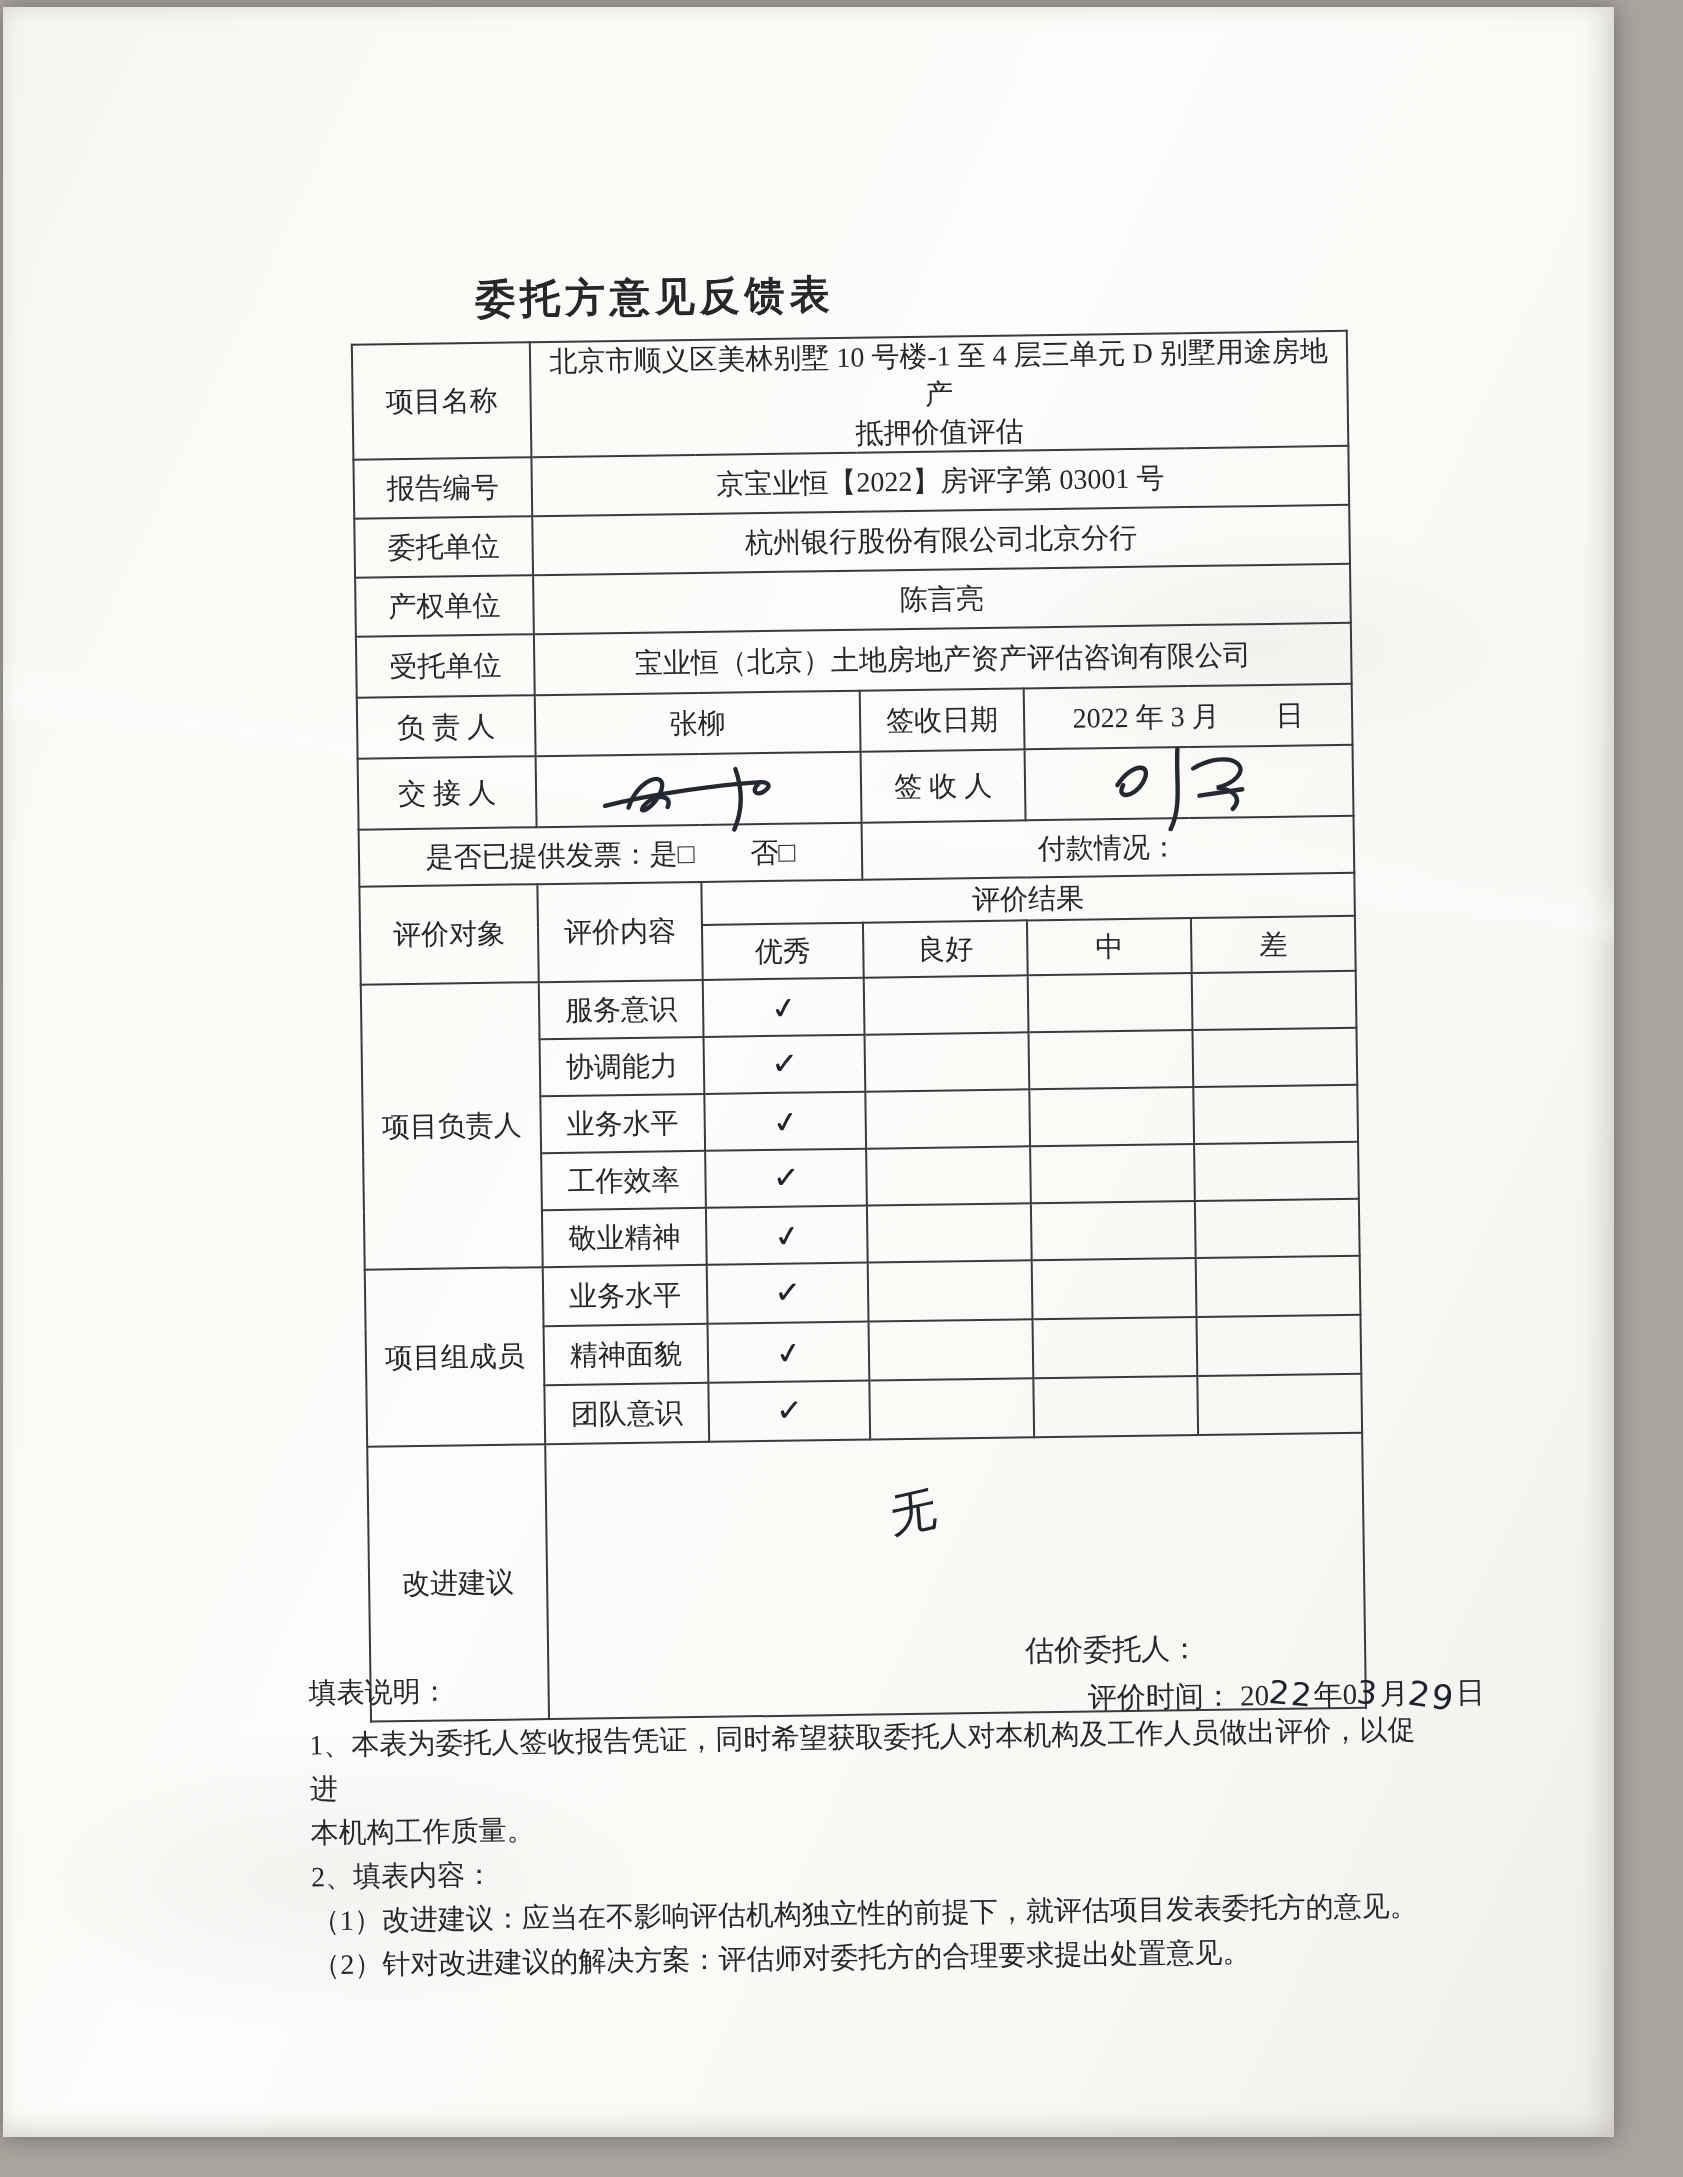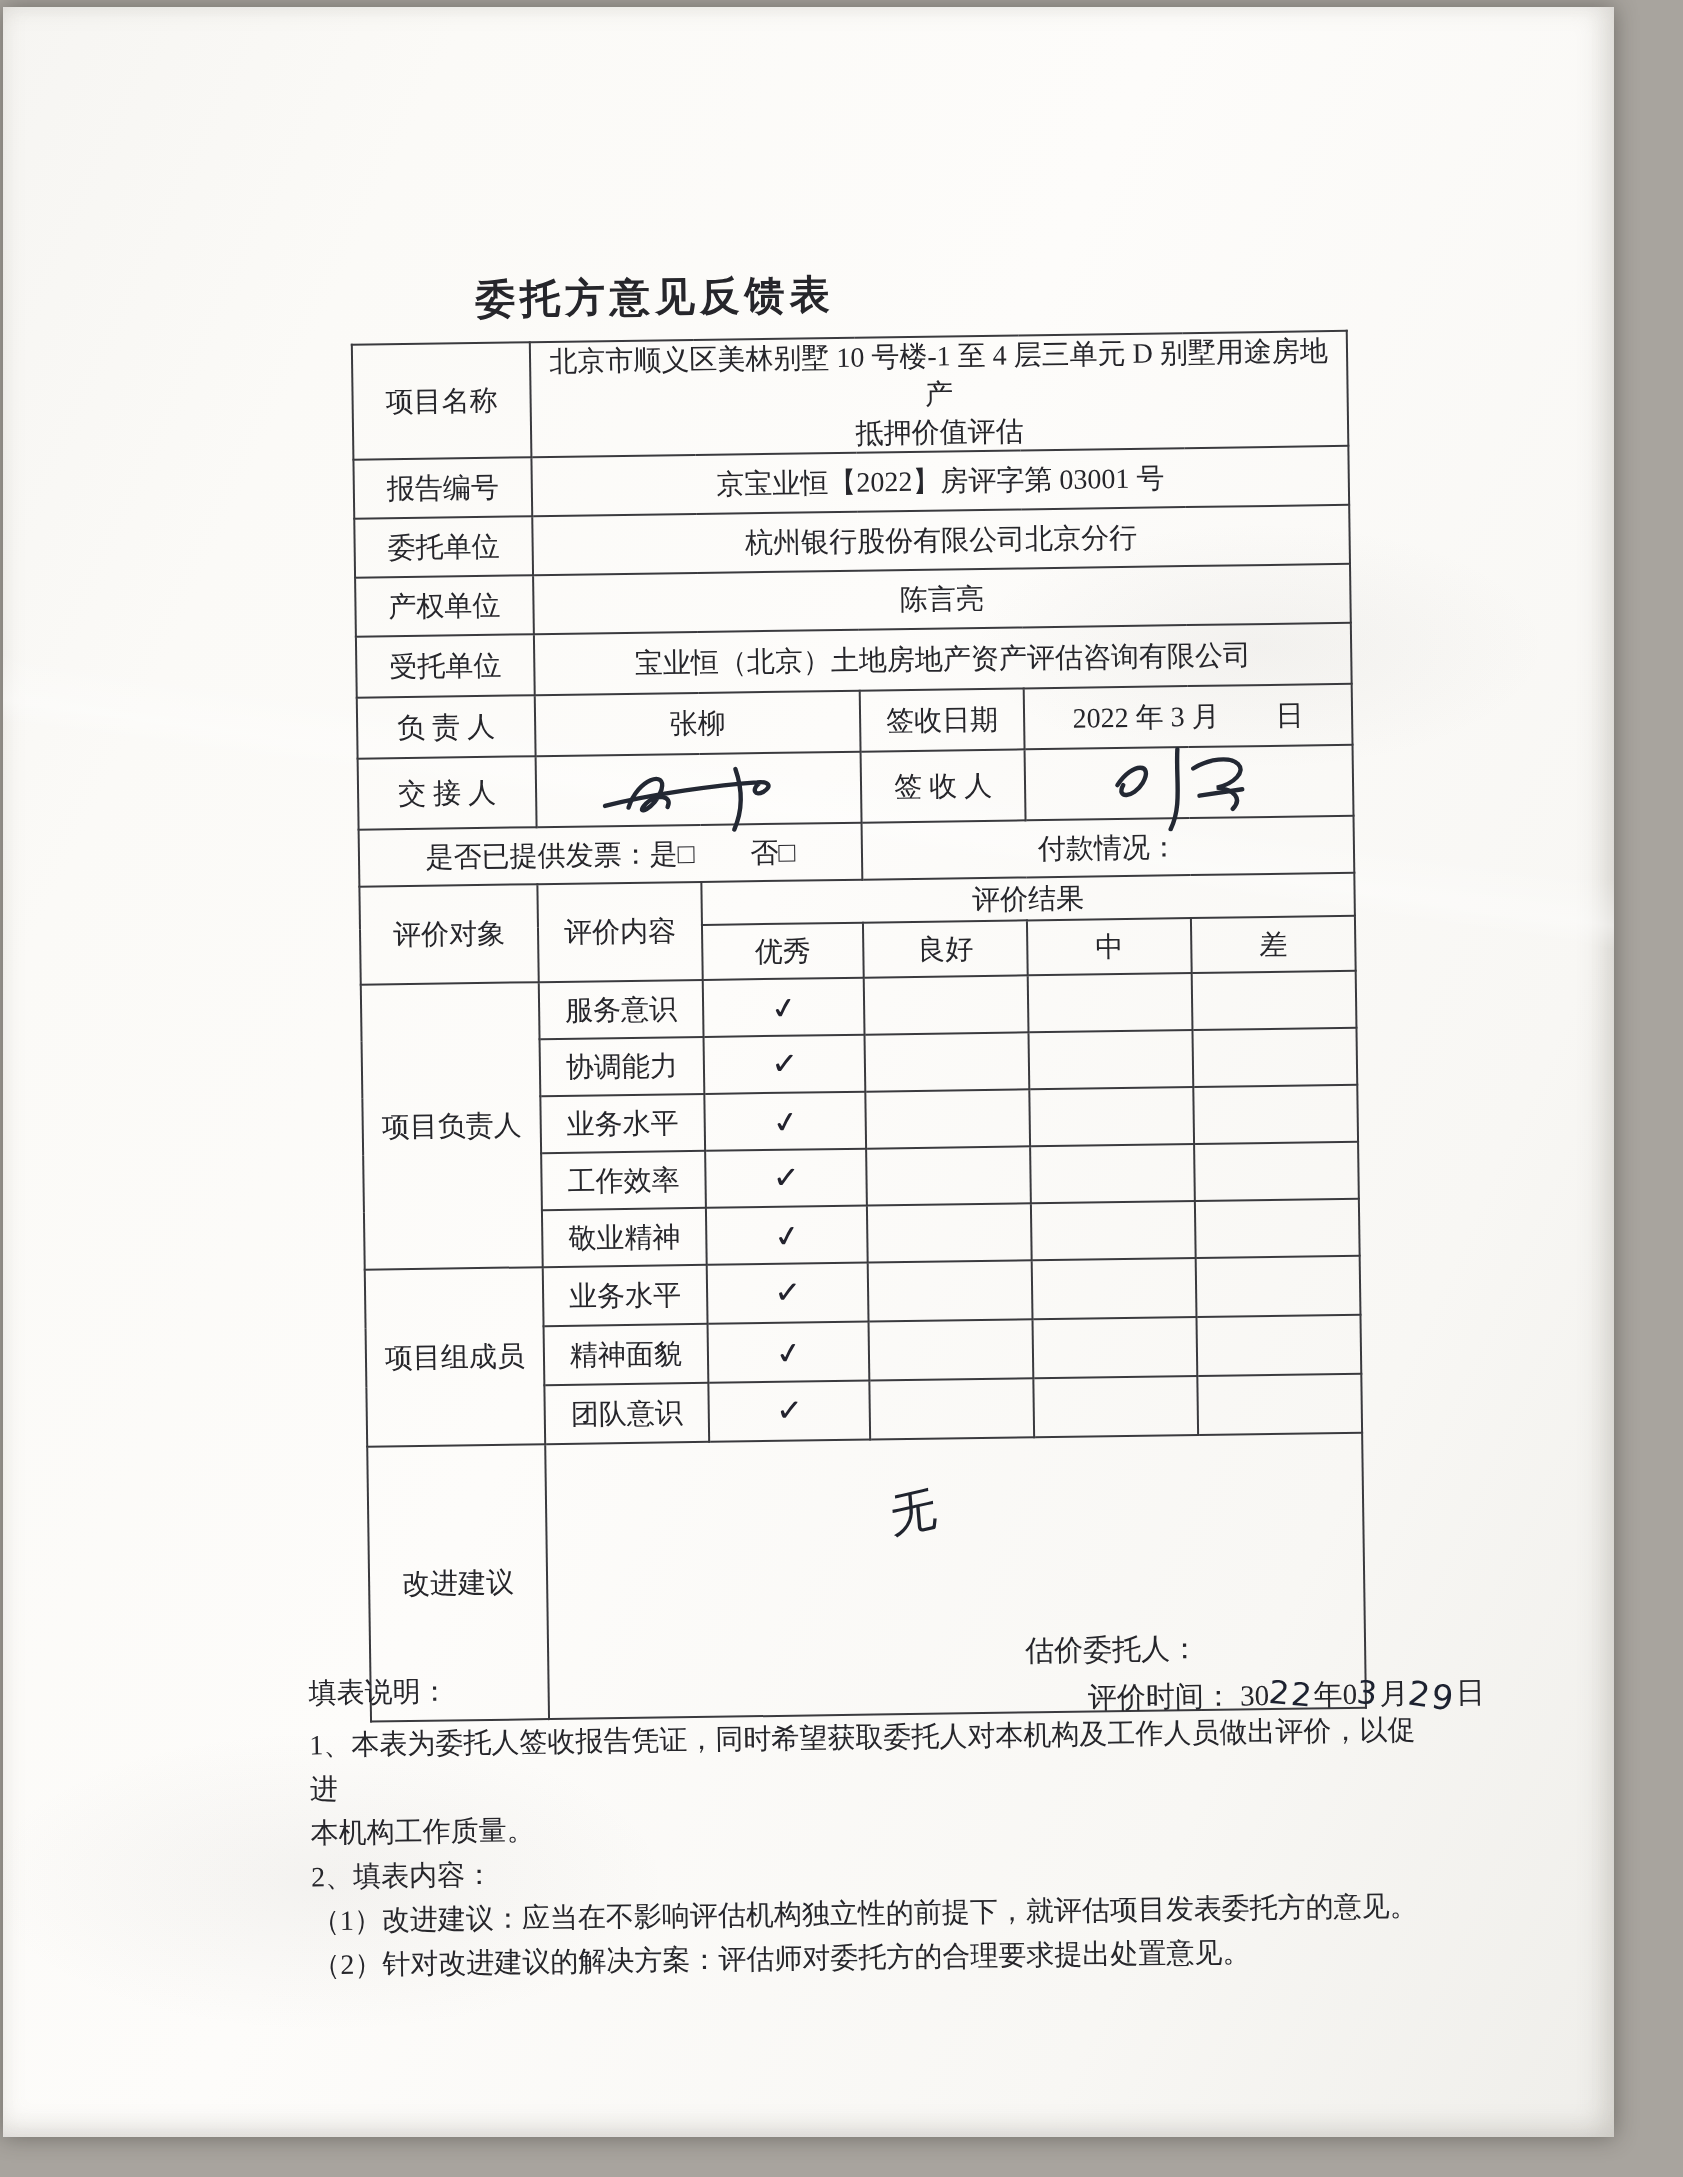--- a/index.html
+++ b/index.html
@@ -195,21 +195,21 @@
         <td></td>
       </tr>
 
       <tr>
         <td>改进建议</td>
         <td colspan="5" class="suggest">
           <span class="hw-note">无</span>
           <div class="sign-block-client">估价委托人：</div>
           <div class="sign-block-time">
             <span>评价时间：</span>
-            <span>30</span><span class="hw">22</span><span>年0</span><span class="hw">3</span><span>月</span><span class="hw day">29</span><span>日</span>
+            <span>20</span><span class="hw">22</span><span>年0</span><span class="hw">3</span><span>月</span><span class="hw day">29</span><span>日</span>
           </div>
         </td>
       </tr>
     </tbody>
       </table>
 
     <div class="notes">
       <div class="nh">填表说明：</div>
       <div>1、本表为委托人签收报告凭证，同时希望获取委托人对本机构及工作人员做出评价，以促进</div>
       <div>本机构工作质量。</div>

